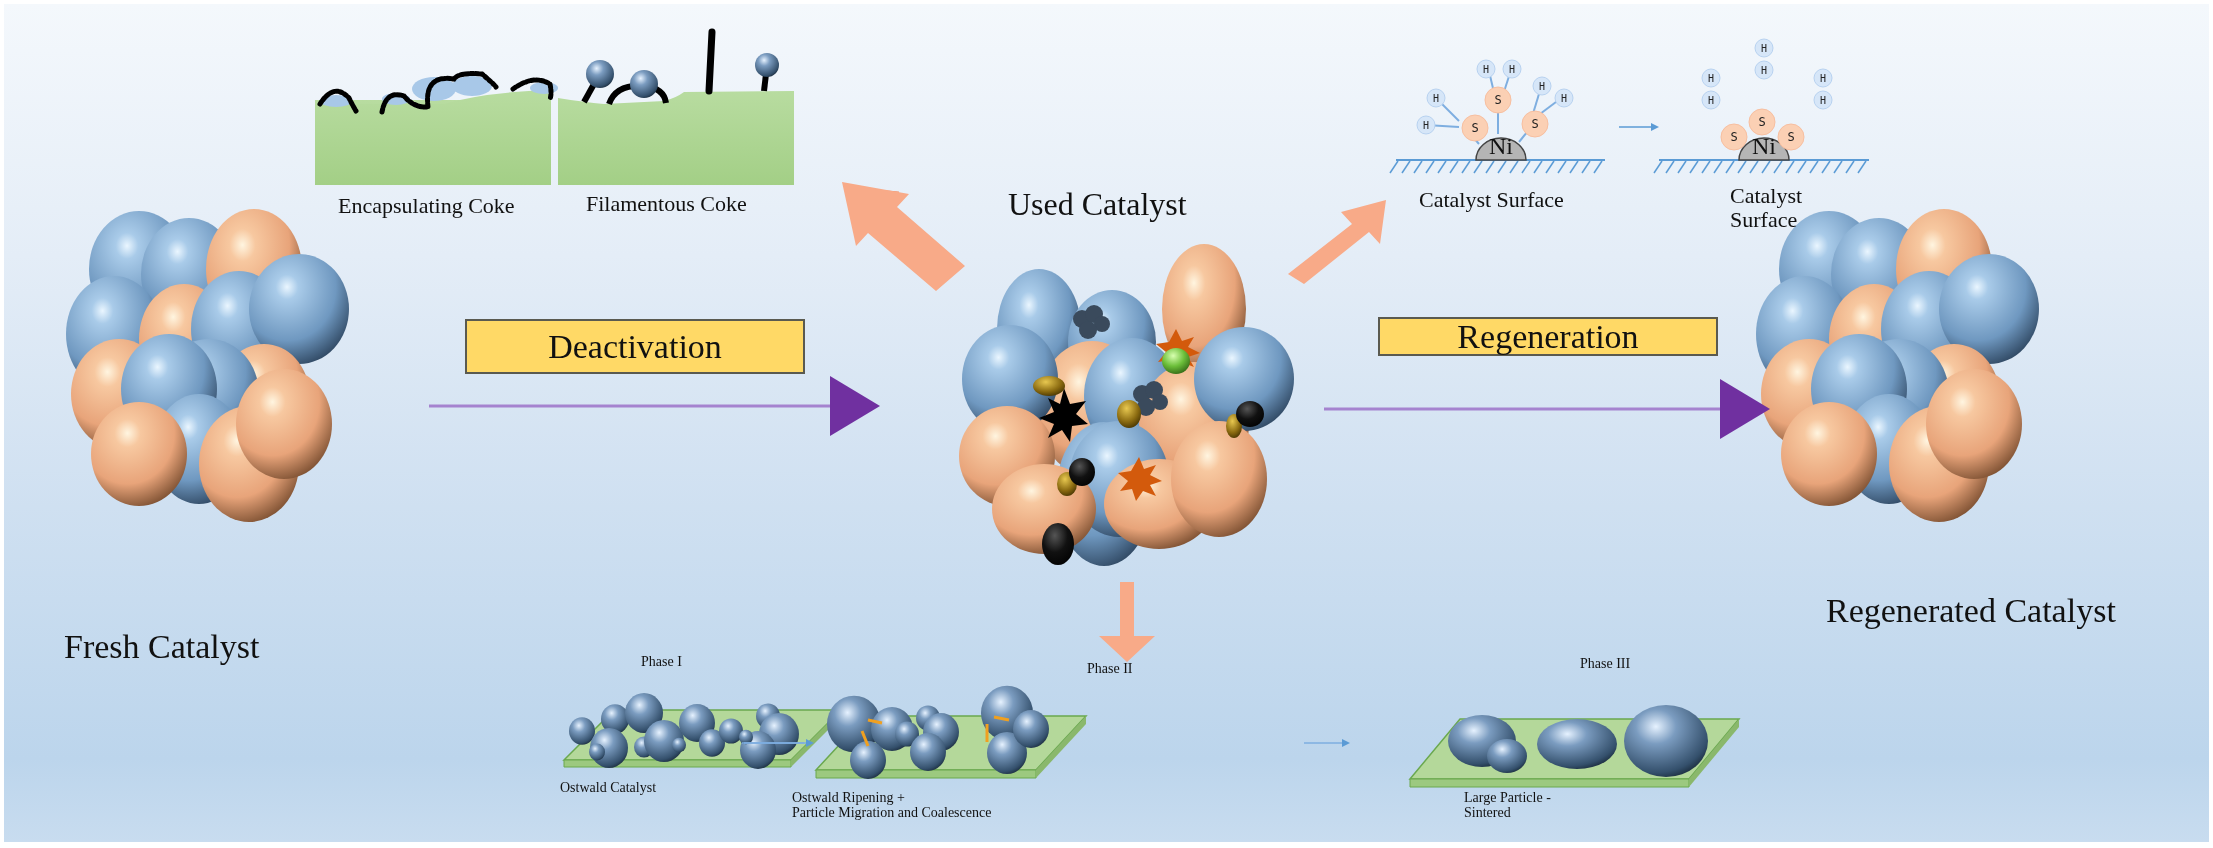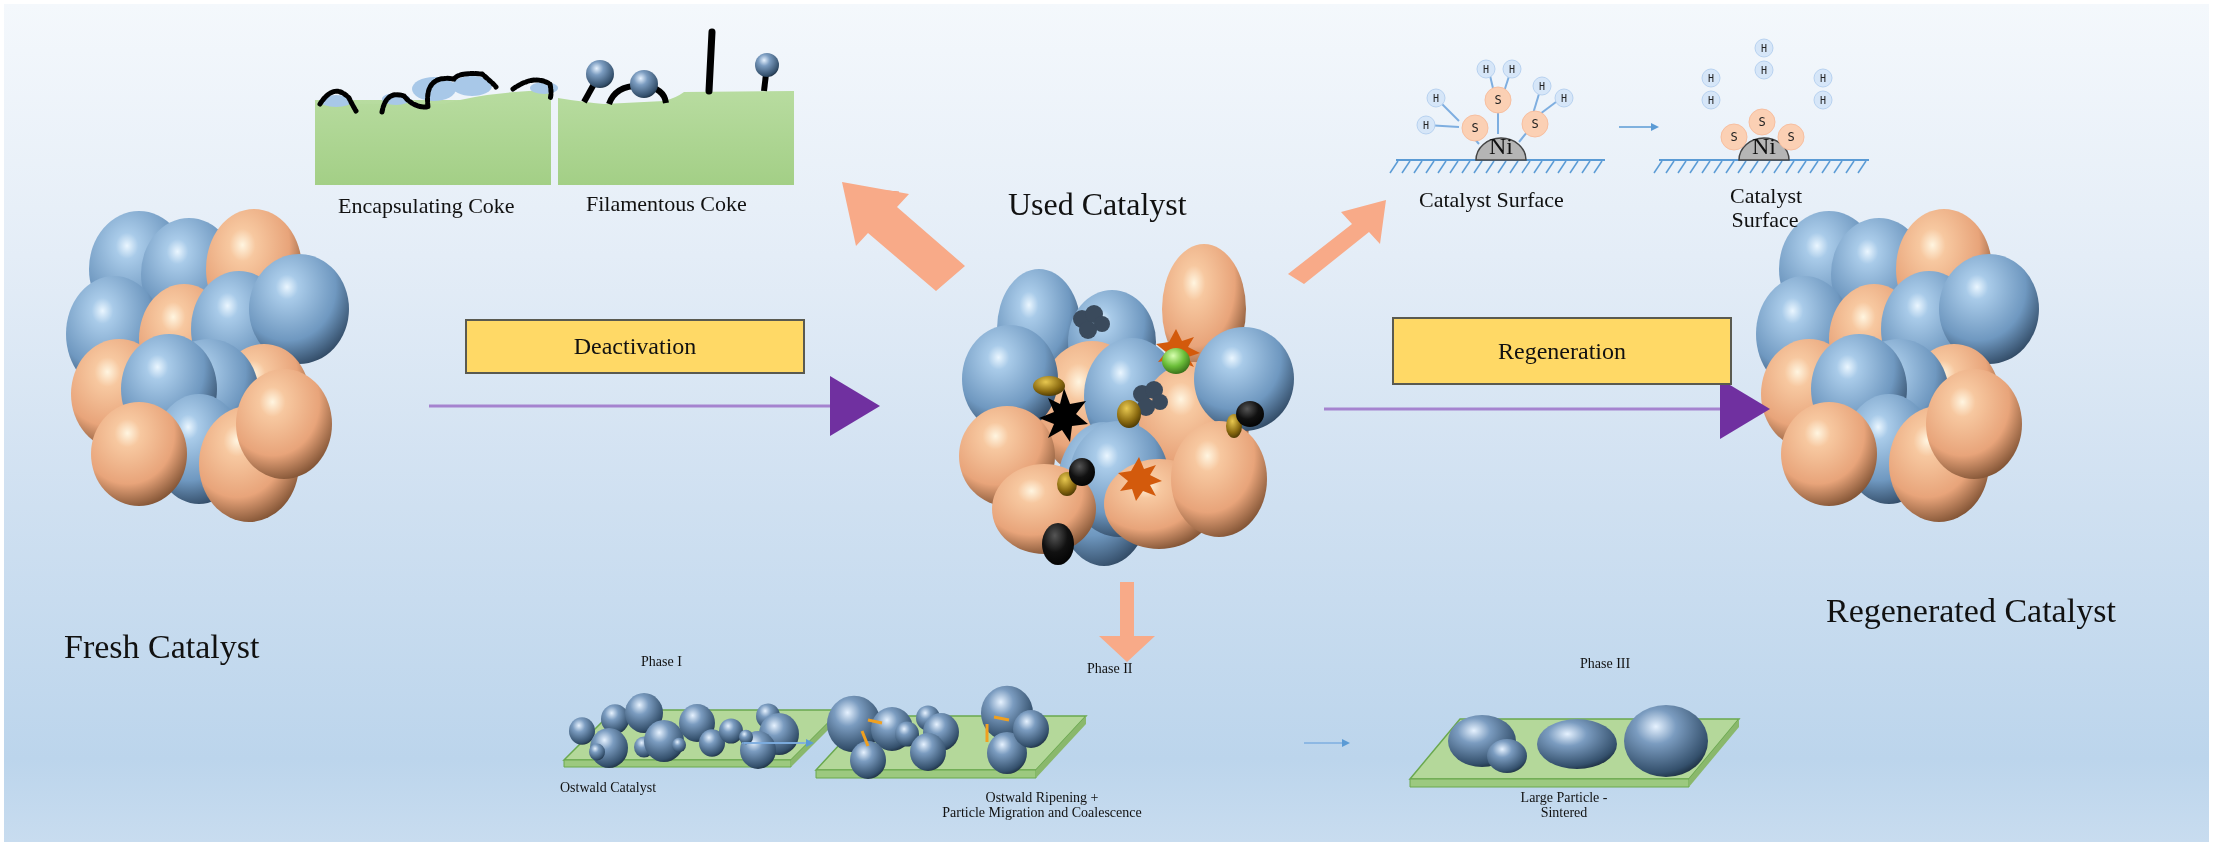--- a/index.html
+++ b/index.html
@@ -1,25 +1,25 @@
 <!DOCTYPE html>
 <html><head>
 <meta charset="utf-8">
 <style>
   html,body{margin:0;padding:0;background:#ffffff;}
   body{width:2213px;height:848px;position:relative;overflow:hidden;font-family:"Liberation Serif","DejaVu Serif",serif;}
   #canvas{position:absolute;left:4px;top:4px;width:2205px;height:838px;
     background:linear-gradient(to bottom,#f4f8fc 0%,#e4edf7 30%,#cfe0f1 60%,#bcd5ec 90%,#c8dcef 100%);}
-  .lbl{position:absolute;color:#111;white-space:nowrap;text-align:center;line-height:1.1;}
+  .lbl{position:absolute;color:#111;white-space:nowrap;text-align:left;line-height:1.1;}
   .big{font-size:32px;}
   .mid{font-size:34px;}
   .sm{font-size:22px;}
   .xs{font-size:14px;}
   .box{position:absolute;background:#ffd966;border:2px solid #5a5a50;box-sizing:border-box;
-    display:flex;align-items:center;justify-content:center;font-size:24px;color:#111;}
+    display:flex;align-items:center;justify-content:center;font-size:34px;color:#111;}
   svg{position:absolute;left:0;top:0;overflow:visible;}
 </style>
 </head>
 <body>
 
 <div id="canvas">
 
   <svg id="art" width="2205" height="838">
     <defs>
       <radialGradient id="gBlue" cx="0.38" cy="0.3" r="0.75">
@@ -364,21 +364,21 @@
 
   <div id="atoms"></div>
 
   <div class="lbl mid" style="left:60px;top:612px;margin-top:12px;">Fresh Catalyst</div>
   <div class="lbl big" style="left:1004px;top:183px;">Used Catalyst</div>
   <div class="lbl mid" style="left:1822px;top:588px;">Regenerated Catalyst</div>
 
   <div class="box" style="left:461px;top:315px;width:340px;height:55px;">
     <span>Deactivation</span>
   </div>
-  <div class="box" style="left:1374px;top:313px;width:340px;height:68px;margin-left:14px;">
+  <div class="box" style="left:1374px;top:313px;width:340px;height:39px;">
     <span>Regeneration</span>
   </div>
 
   <div class="lbl sm" style="left:334px;top:190px;">Encapsulating Coke</div>
   <div class="lbl sm" style="left:582px;top:188px;">Filamentous Coke</div>
 
   <div class="lbl sm" style="left:1415px;top:184px;">Catalyst Surface</div>
   <div class="lbl sm" style="left:1726px;top:180px;width:70px;">
     <div>Catalyst</div>
     <div>Surface</div>

